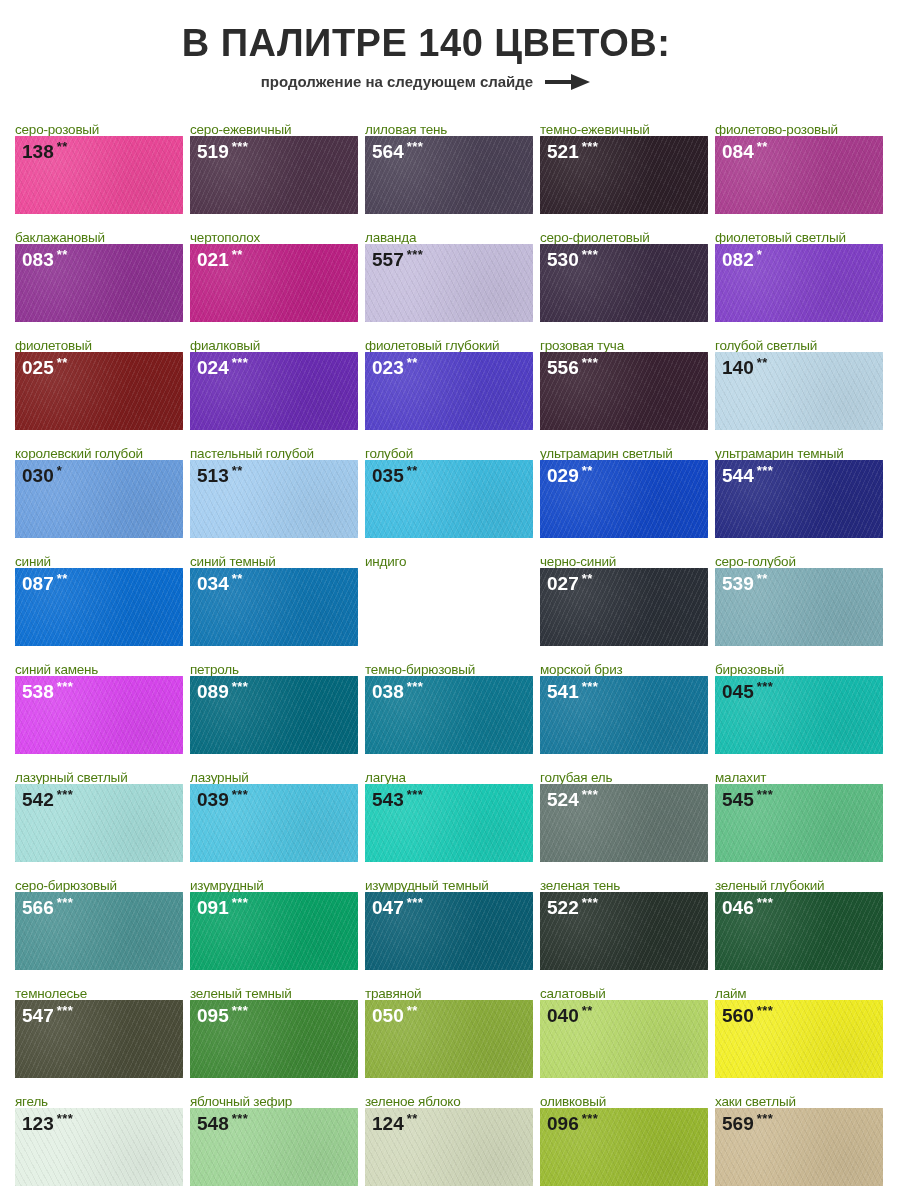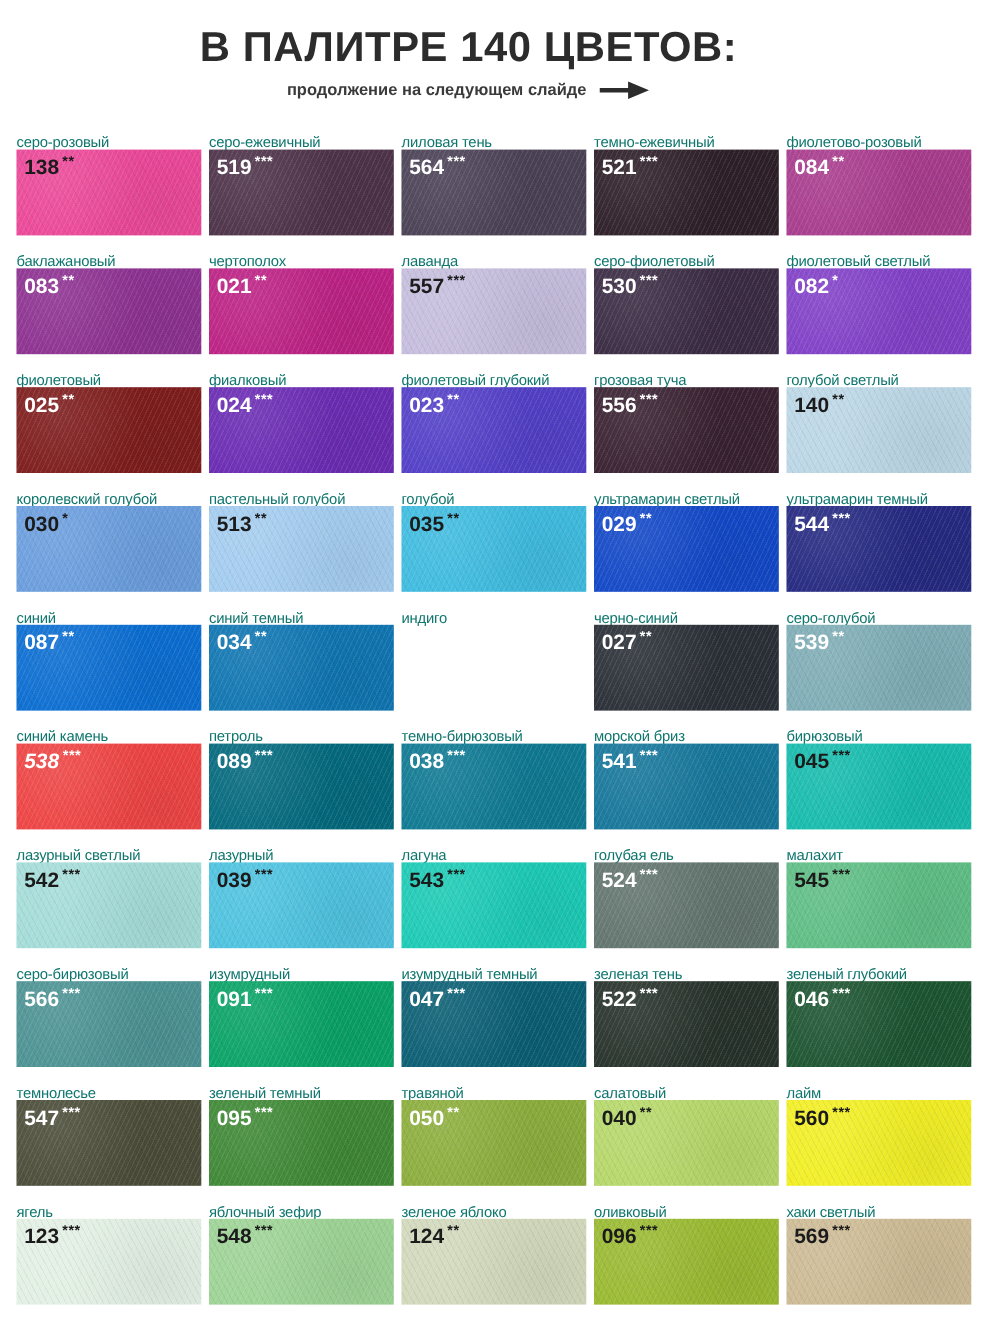--- a/index.html
+++ b/index.html
@@ -30,21 +30,21 @@
   .grid {
     position: absolute; left: 15px; top: 112px;
     width: 872px;
     display: grid;
     grid-template-columns: repeat(5, 168px);
     column-gap: 7px;
     row-gap: 0px;
   }
   .cell { width: 168px; height: 108px; position: relative; }
   .cell-label {
-    font-size: 13.5px; color: #0f766e; line-height: 1;
+    font-size: 13.5px; color: #4d7c0f; line-height: 1;
     height: 24px; display: flex; align-items: flex-end;
     white-space: nowrap; letter-spacing: -0.2px;
   }
   .swatch {
     width: 168px; height: 78px; position: relative;
     background-color: #ccc; overflow: hidden;
   }
   
   .swatch::after {
     content: ""; position: absolute; inset: 0;
@@ -227,21 +227,21 @@
         </div>
       </div>
       <div class="cell">
         <div class="cell-label">серо-голубой</div>
         <div class="swatch" style="background-color: rgb(127, 173, 182);">
           <div class="code light">539<span class="stars">**</span></div>
         </div>
       </div>
       <div class="cell">
         <div class="cell-label">синий камень</div>
-        <div class="swatch" style="background-color: #ef4444; font-style: italic;">
+        <div class="swatch" style="background-color: #d946ef;">
           <div class="code light">538<span class="stars">***</span></div>
         </div>
       </div>
       <div class="cell">
         <div class="cell-label">петроль</div>
         <div class="swatch" style="background-color: rgb(4, 106, 126);">
           <div class="code light">089<span class="stars">***</span></div>
         </div>
       </div>
       <div class="cell">

